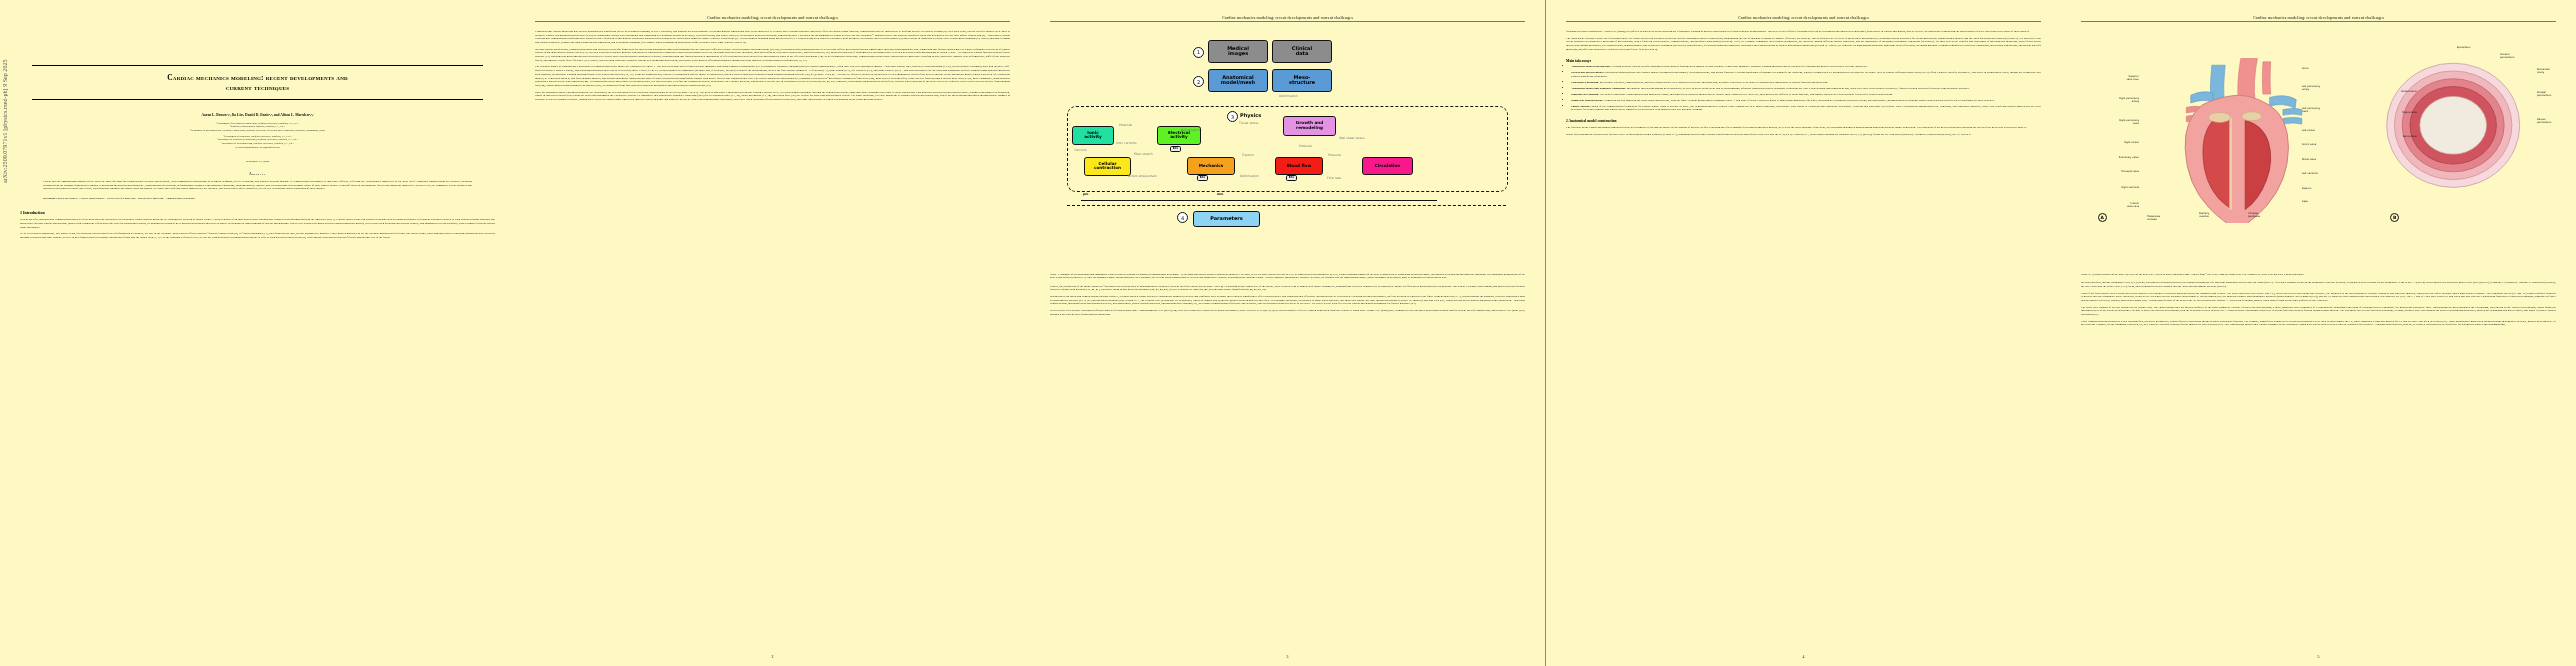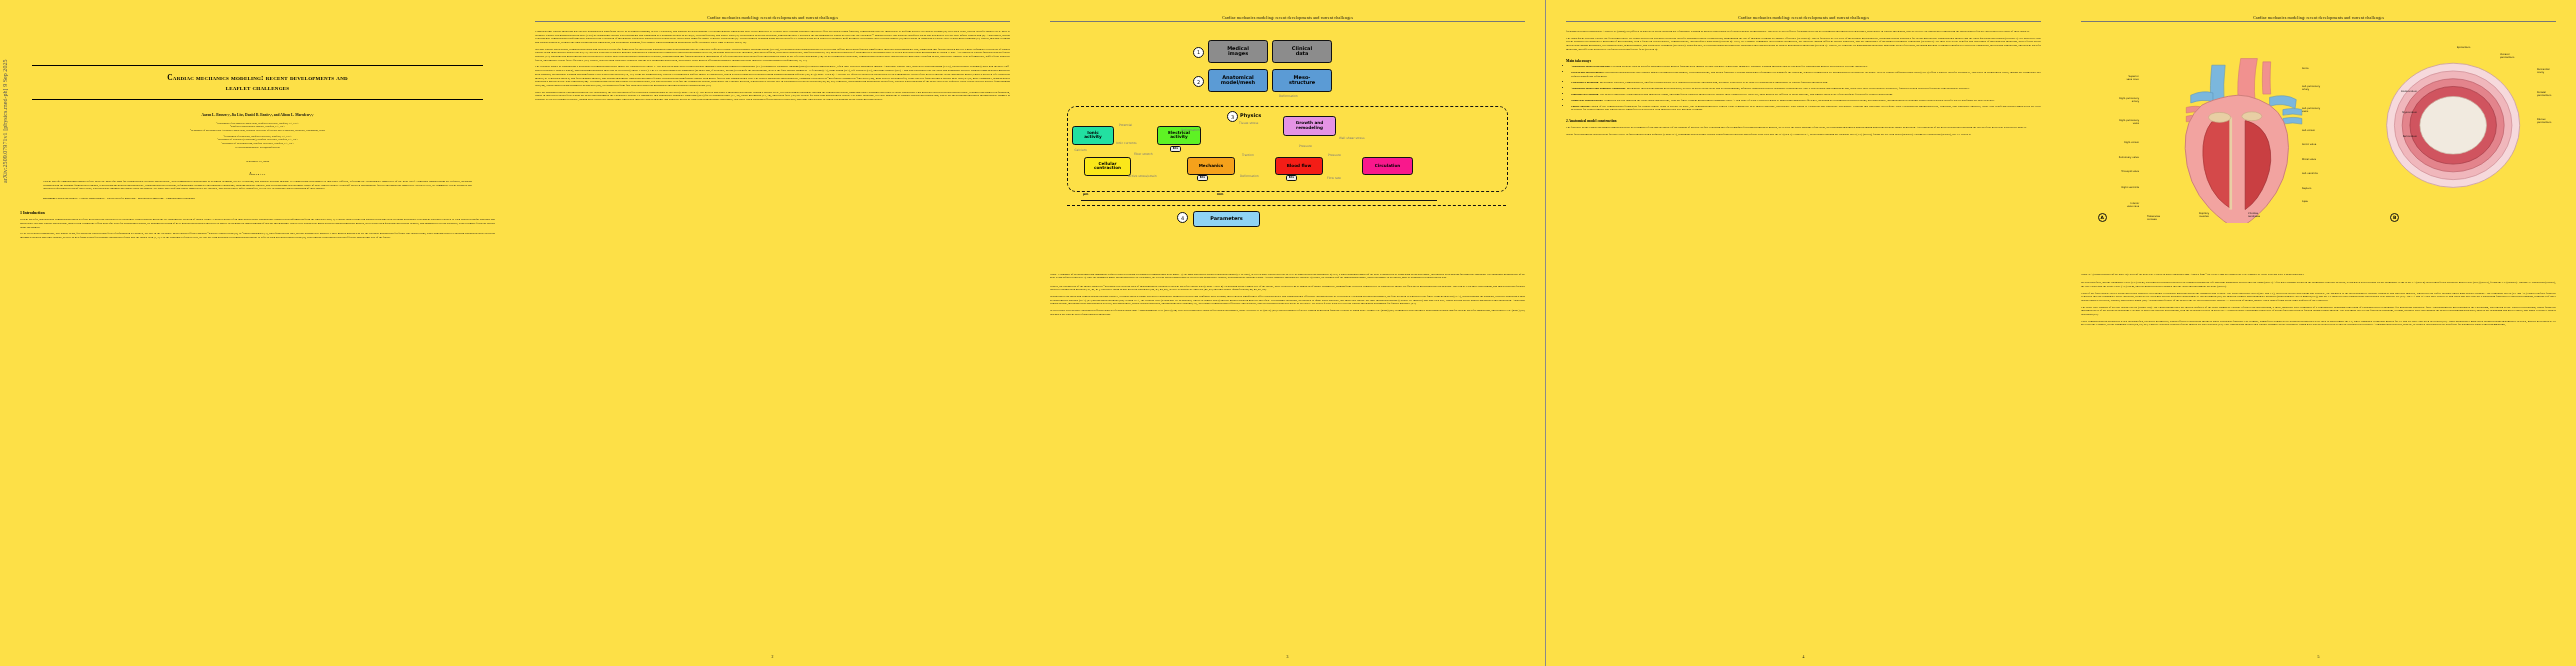--- a/index.html
+++ b/index.html
@@ -1,18 +1,18 @@
 <!DOCTYPE html>
 <html style="font-size:9px"><head>
 <meta charset="utf-8">
 <style>
   html,body{margin:0;padding:0;background:#8a8a8a;}
   body{font-family:"Liberation Serif",serif;}
   .sheet{position:relative;width:2576px;height:667px;background:#8a8a8a;overflow:hidden;}
-  .page{position:absolute;top:0;width:515px;height:667px;background:#fde047;box-sizing:border-box;padding:14.5px 20px 16.7px 20px;}
+  .page{position:absolute;top:0;width:515px;height:667px;background:#fef9c3;box-sizing:border-box;padding:14.5px 20px 16.7px 20px;}
   .p1{left:0}.p2{left:515px}.p3{left:1030px}.p4{left:1546px}.p5{left:2061px}
   .runhead{font-size:4.2px;text-align:center;color:#111;letter-spacing:0.1px;}
   .runrule{border-bottom:0.6px solid #777;margin:1.7px 0 7.8px 0;}
   p{margin:0 0 2.8px 0;font-size:2.9px;line-height:1.29;text-align:justify;color:#111;
     -webkit-hyphens:auto;hyphens:auto;word-spacing:-0.1px;}
   .pgnum{position:absolute;bottom:7.8px;left:0;right:0;text-align:center;font-size:3.9px;color:#111;}
   
   .arxivbar{position:absolute;left:2.2px;top:183px;width:233px;transform:rotate(-90deg);transform-origin:0 0;
      font-size:6.1px;color:#555;font-family:"Liberation Serif",serif;white-space:nowrap;}
   .titlebox{margin:50px 12.2px 0 12.2px;}
@@ -63,21 +63,21 @@
 <body>
 
 <div class="sheet">
 
   <div class="page p1">
     <div class="arxivbar">arXiv:2509.07971v1  [physics.med-ph]  9 Sep 2025</div>
     <div class="titlebox">
       <div class="hrule"></div>
       <div class="ptitle">
         <span>Cardiac mechanics modeling: recent developments and</span><br>
-        <span>leaflet challenges</span>
+        <span>current techniques</span>
       </div>
       <div class="hrule"></div>
       <div class="authors">Aaron L. Brownᵃ,ᵇ, Jia Liuᶜ, Daniel B. Ennisᵈ,ᵉ, and Alison L. Marsdenᵇ,ᵉ,ᶠ</div>
       <div class="affil">
         <div>ᵃDepartment of Mechanical Engineering, Stanford University, Stanford, CA, USA</div>
         <div>ᵇStanford Cardiovascular Institute, Stanford, CA, USA</div>
         <div>ᶜDepartment of Mechanics and Aerospace Engineering, Southern University of Science and Technology, Shenzhen, Guangdong, China</div>
         <div class="affgap"></div>
         <div>ᵈDepartment of Radiology, Stanford University, Stanford, CA, USA</div>
         <div>ᵉDepartment of Pediatrics (Cardiology), Stanford University, Stanford, CA, USA</div>

